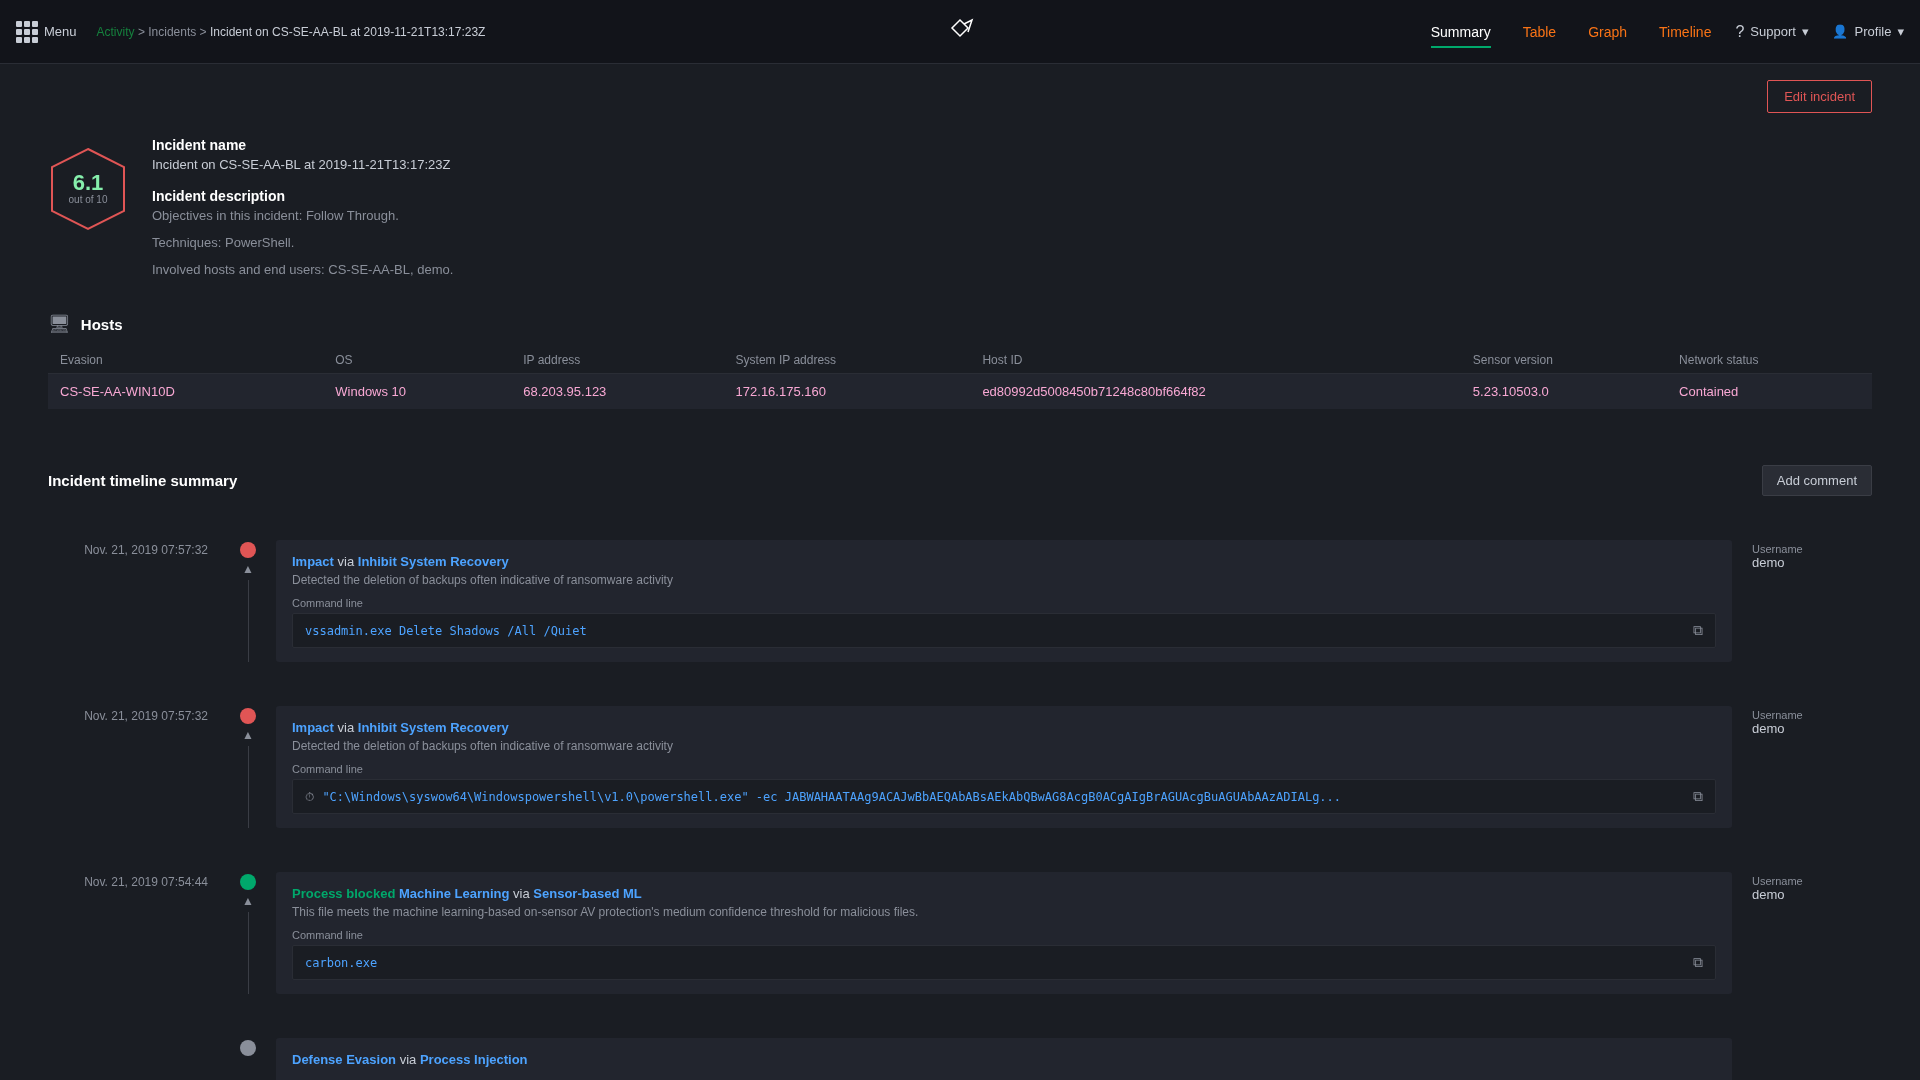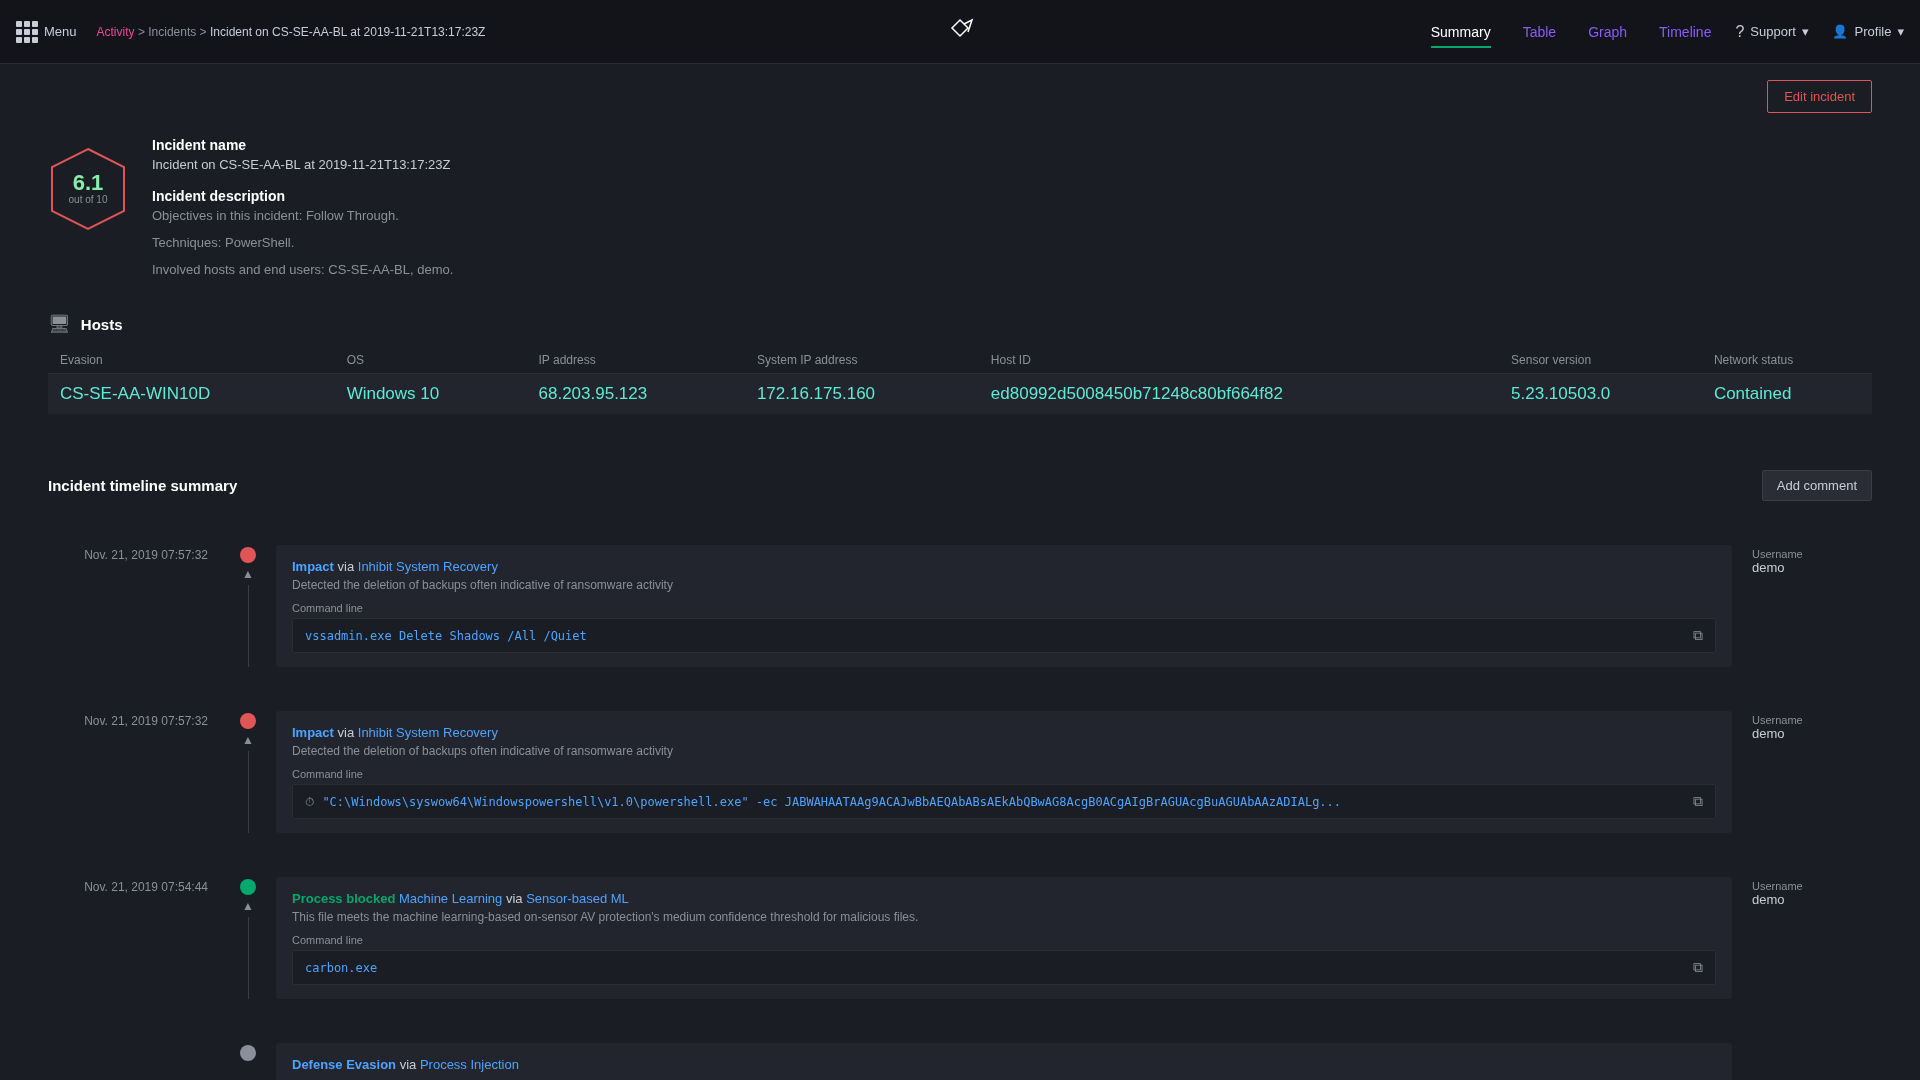--- a/index.html
+++ b/index.html
@@ -62,21 +62,21 @@
       display: flex;
       align-items: center;
       gap: 24px;
     }
     .nav-tabs {
       display: flex;
       align-items: center;
       gap: 32px;
     }
     .nav-tab {
-      color: #8b5cf6;
+      color: #f97316;
       font-size: 14px;
       cursor: pointer;
       padding: 4px 0;
       position: relative;
     }
     .nav-tab.active {
       color: #ffffff;
     }
     .nav-tab.active::after {
       content: '';
@@ -178,22 +178,22 @@
     .hosts-table th {
       text-align: left;
       padding: 6px 12px;
       font-size: 12px;
       color: #8a8f9a;
       font-weight: 400;
       border-bottom: 1px solid #2a2d35;
     }
     .hosts-table td {
       padding: 10px 12px;
-      font-size: 17px;
-      color: #5eead4;
+      font-size: 13px;
+      color: #f9a8d4;
       background: #22252e;
     }
     .hosts-table tr:first-child td { border-radius: 0; }
     .status-contained {
       color: #e05555;
     }
 
     
     .timeline-header {
       display: flex;
@@ -239,21 +239,21 @@
       color: #c8cdd6;
       margin-bottom: 4px;
     }
     .event-title .tactic {
       color: #4da3ff;
       font-weight: 700;
       text-align: right;
     }
     .event-title .technique {
       color: #4da3ff;
-      font-weight: 400;
+      font-weight: 700;
     }
     .event-title .blocked {
       color: #00a86b;
       font-weight: 600;
     }
     .event-desc {
       font-size: 12px;
       color: #8a8f9a;
       margin-bottom: 10px;
     }
@@ -355,21 +355,21 @@
         <span></span>
         <span></span>
       <span></span>
         <span></span>
         <span></span>
     </div>
     <span>Menu</span>
   </div>
 
   <div class="breadcrumb">
-    <span style="color:#ec4899;cursor:pointer;">Activity</span>
+    <span style="color:#15803d;cursor:pointer;">Activity</span>
     <span> &gt; </span>
     <span style="color:#8a8f9a;cursor:pointer;">Incidents</span>
     <span> &gt; </span>
     <span class="current">Incident on CS-SE-AA-BL at 2019-11-21T13:17:23Z</span>
   </div>
 
   <div class="nav-logo">
     <svg viewBox="0 0 40 24" fill="none">
       <path d="M20 2 L28 10 L20 18 L12 10 Z" fill="none" stroke="#ffffff" stroke-width="1.5"></path>
       <path d="M24 6 L32 2 L28 14" fill="none" stroke="#ffffff" stroke-width="1.5"></path>

